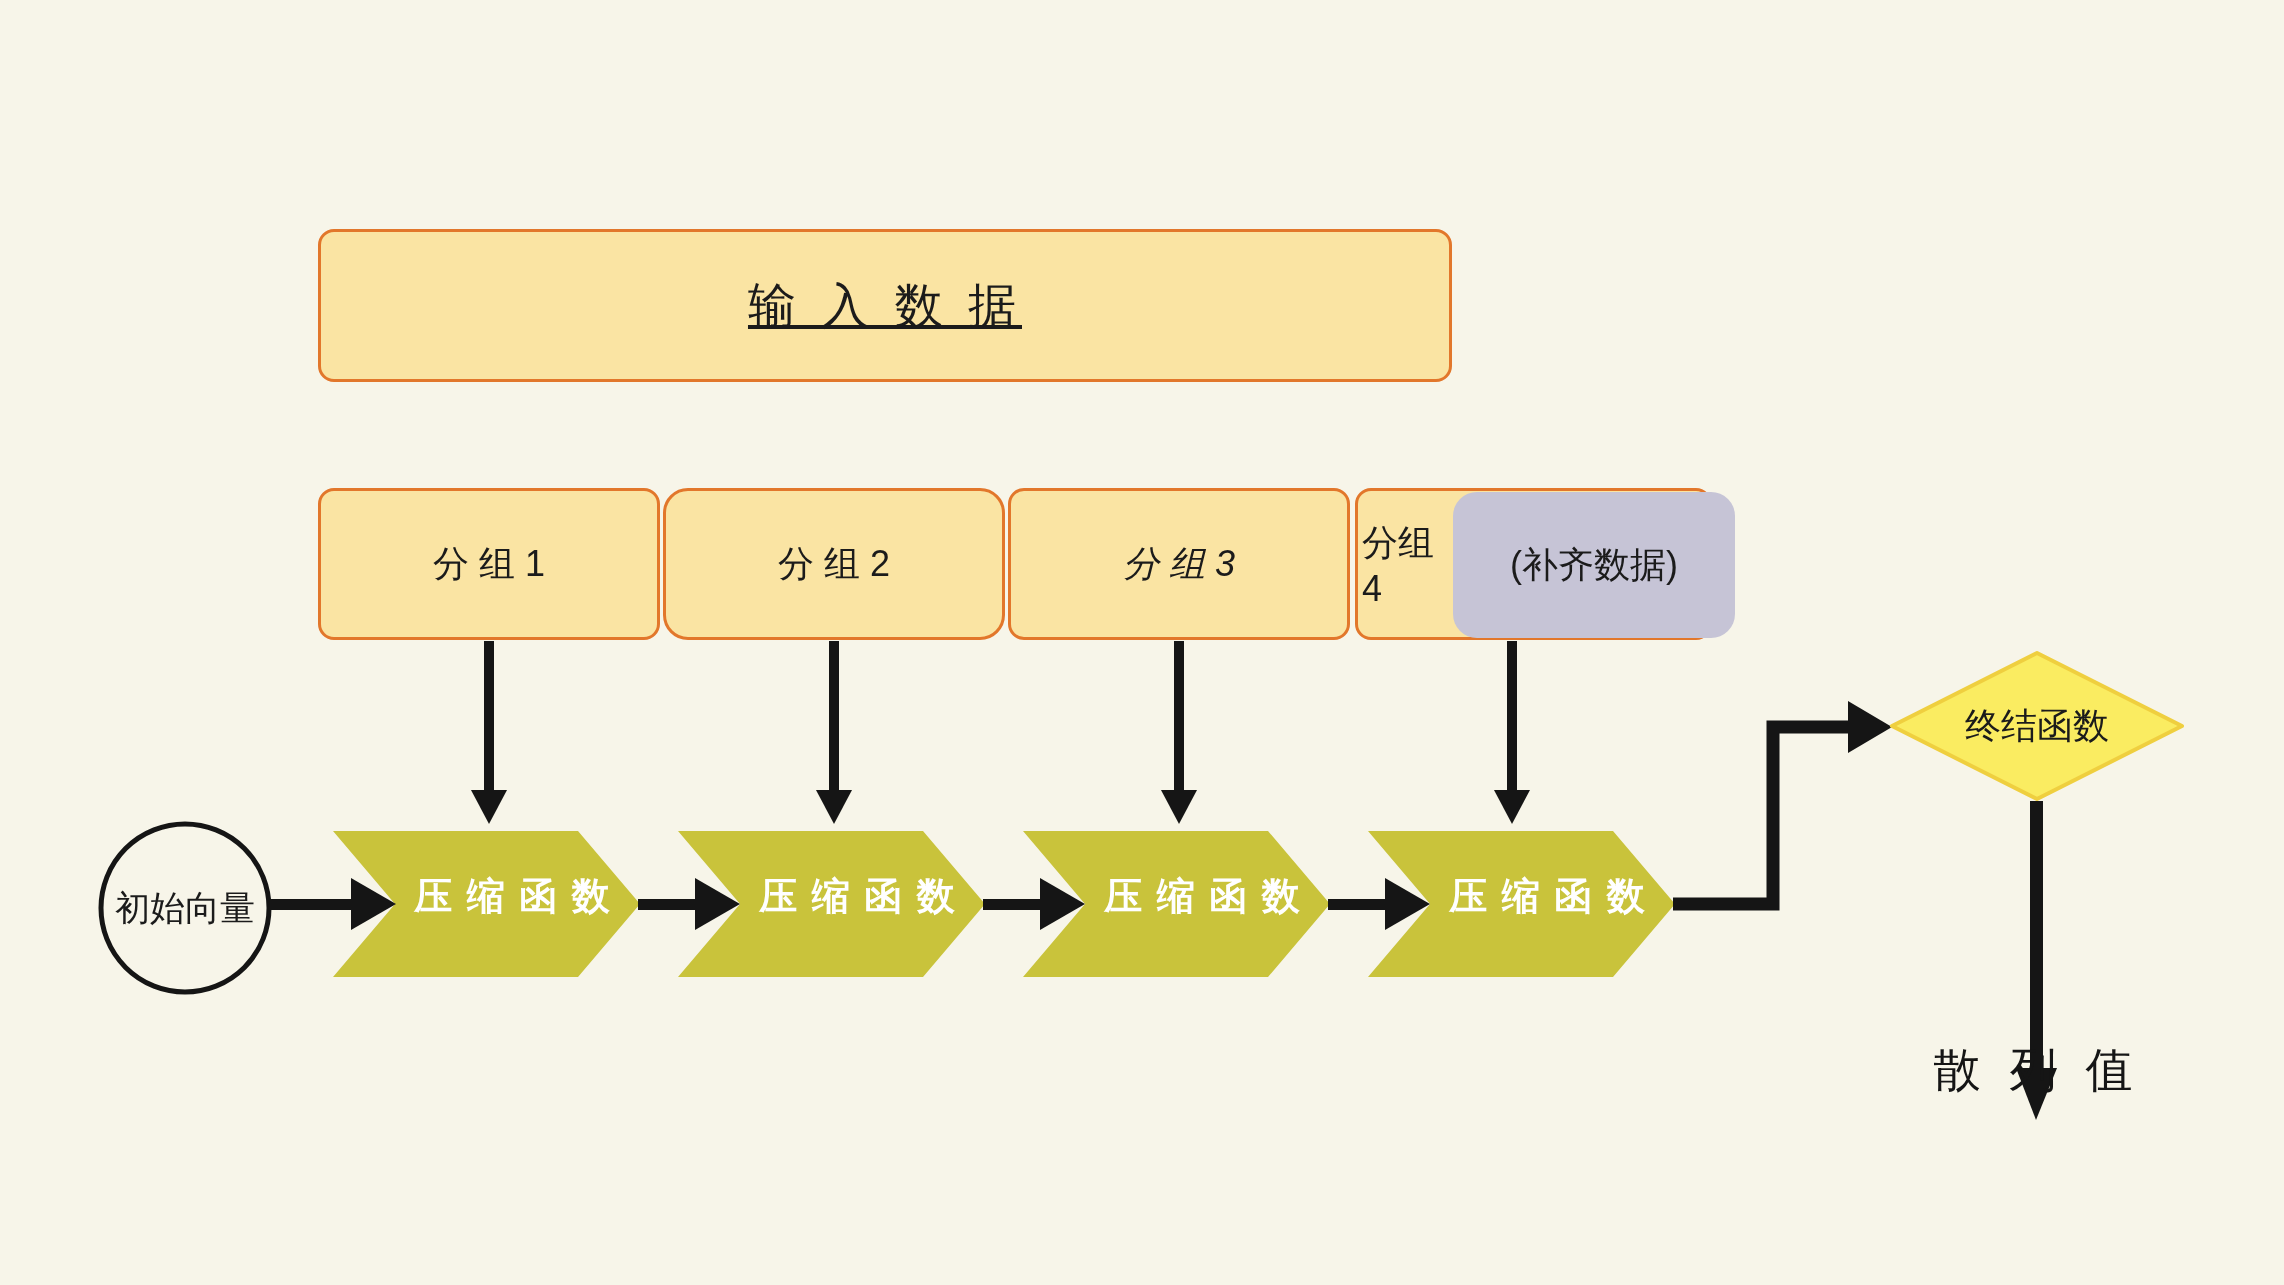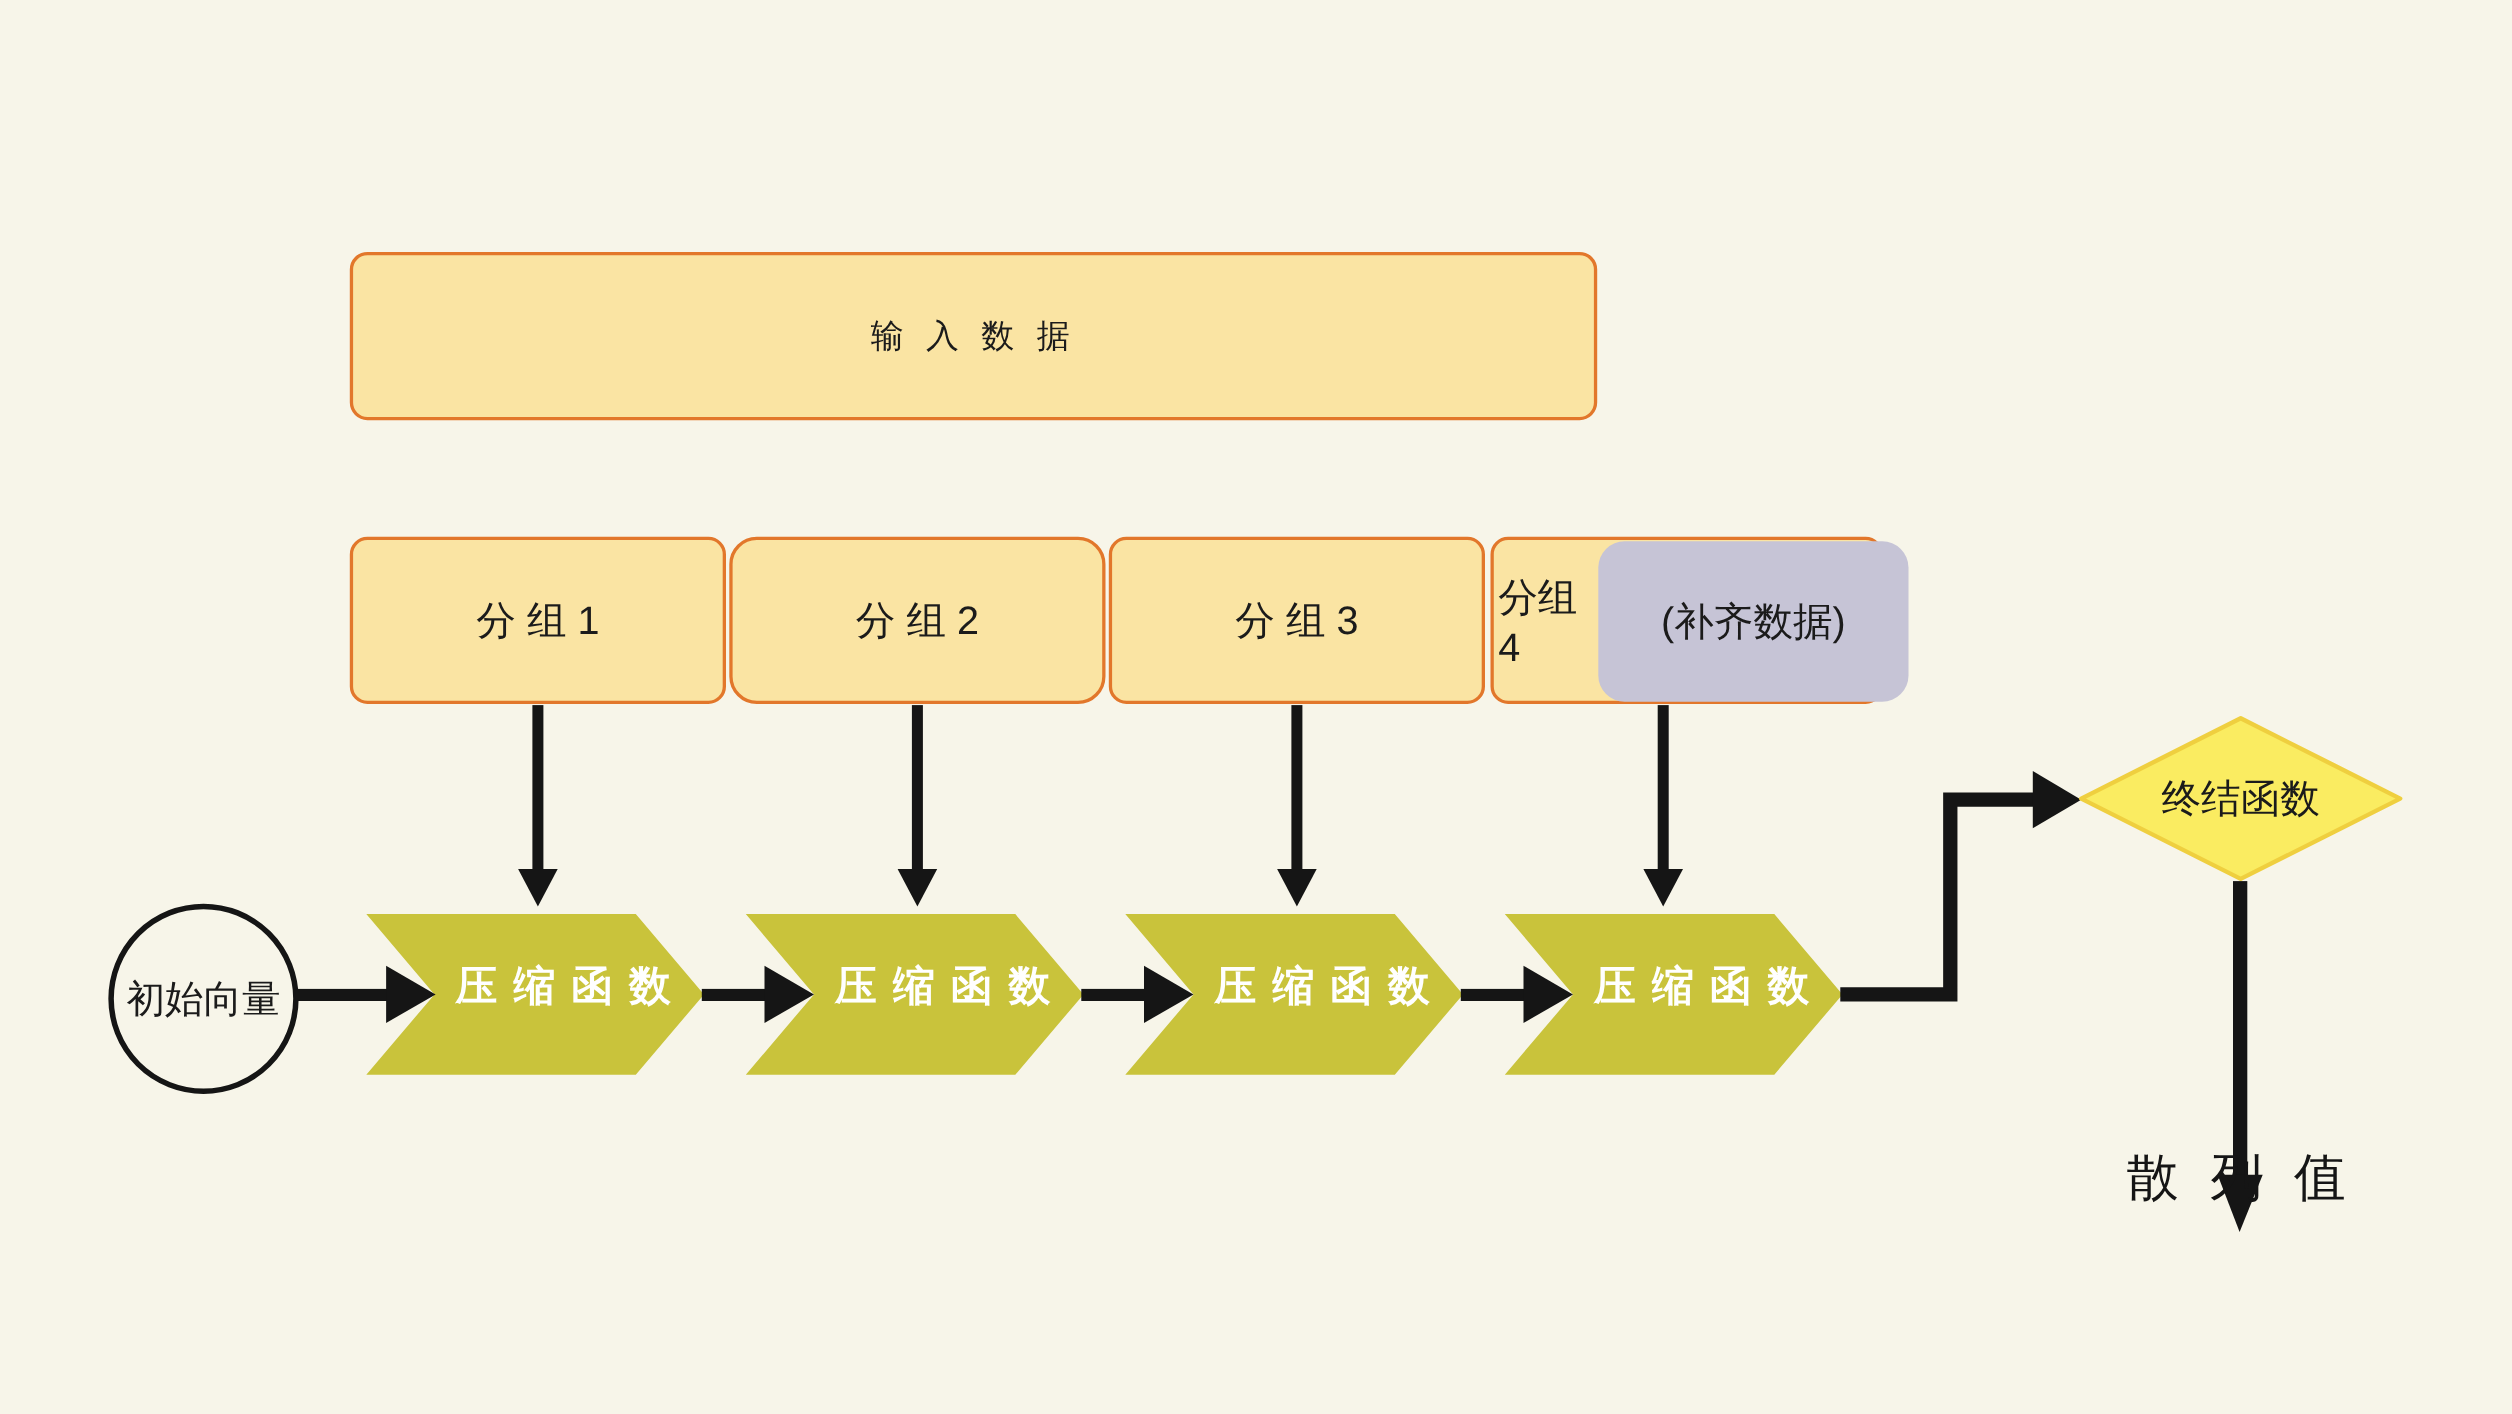--- a/index.html
+++ b/index.html
@@ -29,27 +29,28 @@
     border: 3px solid #E2772B;
     border-radius: 16px;
     display: flex;
     align-items: center;
     justify-content: center;
     color: #1B1B1B;
   }
   .box-input {
     left: 318px; top: 229px;
     width: 1134px; height: 153px;
-    font-size: 30px;
+    font-size: 48px;
     letter-spacing: 6px;
+    text-decoration: underline;
   }
   .box-group { top: 488px; height: 152px; font-size: 36px; }
   .box-group-1 { left: 318px;  width: 342px; }
   .box-group-2 { left: 663px;  width: 342px; border-radius: 25px; }
-  .box-group-3 { left: 1008px; width: 342px; }
+  .box-group-3 { left: 1008px; width: 342px; font-style: italic; }
   .box-group-4 { left: 1355px; width: 357px; justify-content: flex-start; }
   .group4-label {
     position: absolute;
     left: 4px; top: 0;
     width: 92px; height: 146px;
     display: flex; align-items: center; justify-content: center;
     font-size: 36px;
   }
   .box-padding {
     position: absolute;

